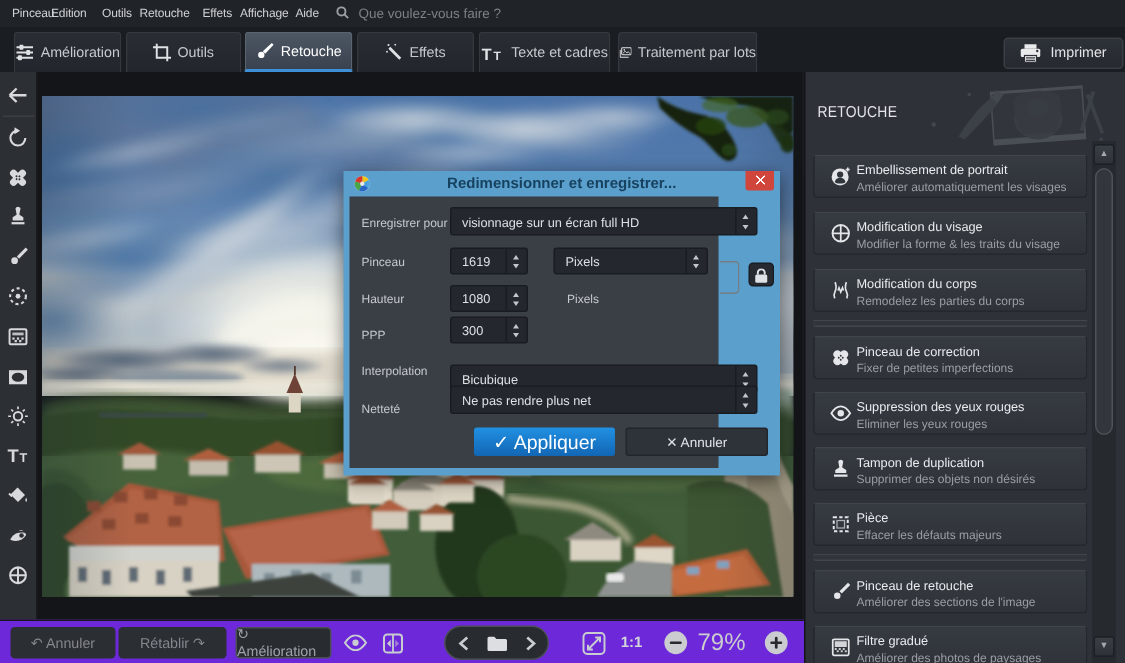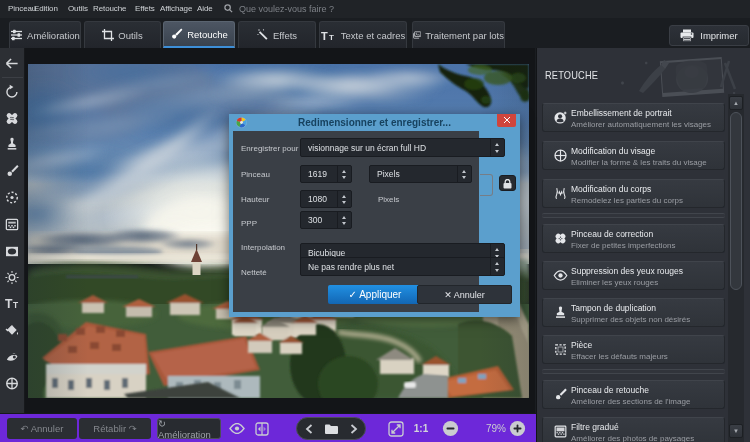--- a/index.html
+++ b/index.html
@@ -68,22 +68,22 @@
     linear-gradient(-45deg,transparent 42%,#fff 42%,#fff 58%,transparent 58%);}
   .dlg-body{position:absolute;left:4px;top:17px;width:246px;height:181px;background:#3a3f46;}
   .dl{position:absolute;left:8px;font-size:8px;color:#c6c9ce;}
   .inp{position:absolute;background:#24282e;border:1px solid #191c21;border-radius:2px;
        color:#dde0e4;font-size:8.5px;}
   .inp .tx{position:absolute;left:7px;top:50%;transform:translateY(-50%);white-space:nowrap;}
   .spin{position:absolute;right:0;top:0;bottom:0;width:14px;border-left:1px solid #191c21;}
   .spin:before{content:"";position:absolute;left:4px;top:3.5px;border-left:2.8px solid transparent;border-right:2.8px solid transparent;border-bottom:3.4px solid #c3c7cd;}
   .spin:after{content:"";position:absolute;left:4px;bottom:3.5px;border-left:2.8px solid transparent;border-right:2.8px solid transparent;border-top:3.4px solid #c3c7cd;}
   .btn-apply{position:absolute;left:83px;top:154px;width:94px;height:19px;border-radius:2px;
-             background:linear-gradient(#2190e2,#1266b4);color:#fff;font-size:10px;
-             display:flex;align-items:center;justify-content:center;gap:10px;margin-left:12px;}
+             background:linear-gradient(#2190e2,#1266b4);color:#fff;font-size:13px;
+             display:flex;align-items:center;justify-content:center;gap:10px;}
   .btn-cancel{position:absolute;left:184px;top:154px;width:95px;height:19px;border-radius:2px;
              background:#2e333a;border:1px solid #22262b;color:#e2e4e8;font-size:9px;
              display:flex;align-items:center;justify-content:center;gap:10px;}
 </style>
 </head>
 <body>
 <div class="app">
 
   <div class="abs menubar">
     <span class="mi" style="left:8px;width:20px">Pinceau</span>
@@ -575,21 +575,21 @@
           <path d="M4,12 L8,8 M8,8 L12,4 M8.8,4 L12,4 L12,7.2 M7.2,12 L4,12 L4,8.8" stroke="#c9ccd1" stroke-width="1.3" fill="none"></path>
         </svg>
       </div>
     <div class="iconbtn" style="left:409px;width:24px;color:#d2d5d9;font-size:10px;font-weight:bold">1:1</div>
     <div class="iconbtn" style="left:441px;width:19px">
         <svg width="17" height="17" viewBox="0 0 17 17">
           <circle cx="8.5" cy="8.5" r="7.6" fill="#caccd0"></circle>
           <rect x="4.5" y="7.6" width="8" height="1.8" rx="0.9" fill="#26292e"></rect>
         </svg>
       </div>
-    <div class="iconbtn" style="left:479px;width:34px;color:#caccd0;font-size:10px">79%</div>
+    <div class="iconbtn" style="left:464px;width:34px;color:#caccd0;font-size:16px">79%</div>
     <div class="iconbtn" style="left:508px;width:19px">
         <svg width="17" height="17" viewBox="0 0 17 17">
           <circle cx="8.5" cy="8.5" r="7.6" fill="#caccd0"></circle>
           <rect x="4.5" y="7.6" width="8" height="1.8" rx="0.9" fill="#26292e"></rect>
           <rect x="7.6" y="4.5" width="1.8" height="8" rx="0.9" fill="#26292e"></rect>
         </svg>
       </div>
   </div>
 
   <div class="abs sidebar">

